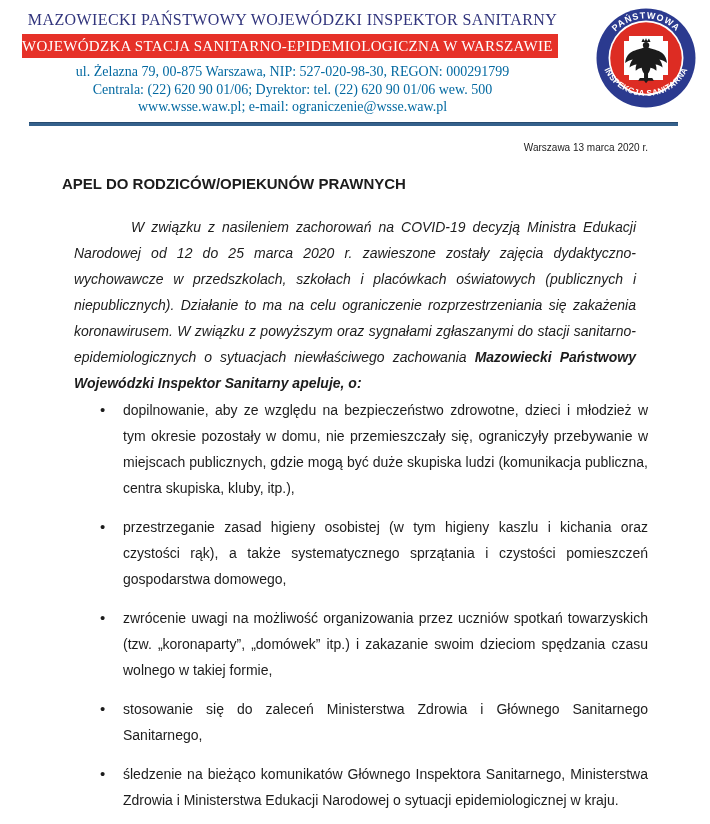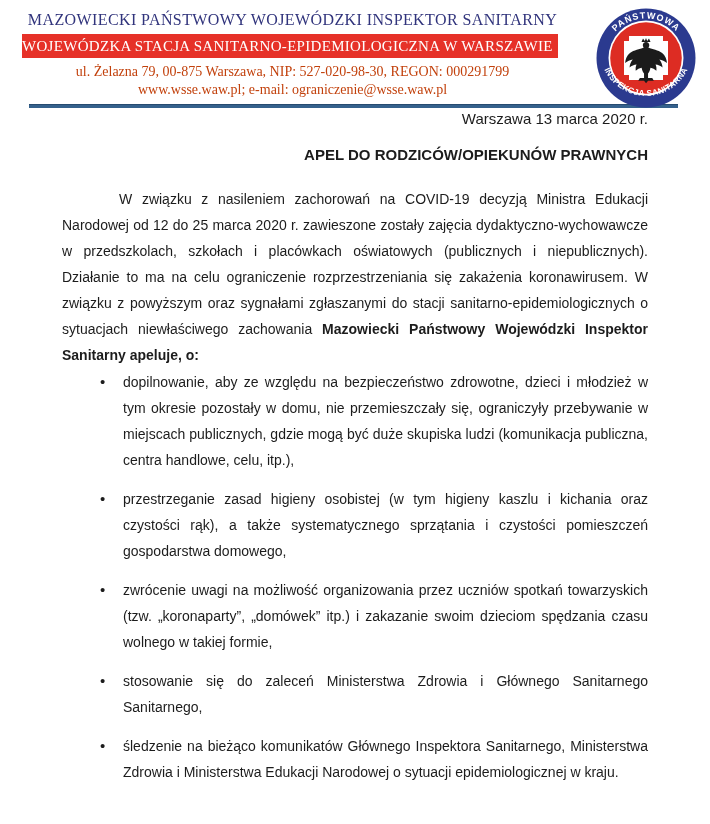--- a/index.html
+++ b/index.html
@@ -14,31 +14,32 @@
     font-family:"Liberation Serif",serif;font-size:16px;line-height:21px;
     color:#31347c;letter-spacing:.4px;white-space:nowrap;
   }
   .banner{
     margin:4px 0 0 22px;width:536px;background:#e63128;color:#ffffff;
     font-family:"Liberation Serif",serif;font-size:15px;line-height:24px;
     text-align:left;letter-spacing:.3px;white-space:nowrap;
   }
   .addr{
     margin-top:5px;font-family:"Liberation Serif",serif;font-size:14px;
-    line-height:17.5px;color:#c2410c;
+    line-height:17.5px;color:#0369a1;
   }
   .logo-wrap{position:absolute;top:8px;left:596px;width:100px;height:100px;}
   .divider{margin:6px 0 0 29px;width:649px;height:3px;background:#35618c;border-top:1px solid #274b70;}
   
   .content{padding:0 62px;}
-  .dateline{margin-top:1px;text-align:right;font-size:15px;line-height:19px;}
-  .title-block{margin-top:16px;text-align:right;font-weight:bold;font-size:15px;line-height:21.5px;}
+  .dateline{margin-top:12px;text-align:right;font-size:10px;line-height:19px;}
+  .title-block{margin-top:16px;text-align:left;font-weight:bold;font-size:15px;line-height:21.5px;}
   .intro{
-    margin:20px 0 0;font-size:14px;line-height:26px;text-align:justify;
+    margin:20px 12px 0;font-size:14px;line-height:26px;text-align:justify;
     text-indent:57px;
+    font-style:italic;
   }
   .intro b{font-weight:bold;}
   ul.bullets{margin:1px 0 0;padding:0;list-style:none;}
   ul.bullets li{
     position:relative;padding-left:61px;margin-bottom:13px;
     font-size:14px;line-height:26px;text-align:justify;
   }
   ul.bullets li::before{
     content:"\2022";position:absolute;left:38px;top:0;
     font-size:15px;
@@ -48,20 +49,21 @@
 <body>
 
 <div class="page">
 
   <div class="letterhead">
     <div class="hdr-left">
       <div class="hdr-line1">MAZOWIECKI PAŃSTWOWY WOJEWÓDZKI INSPEKTOR SANITARNY</div>
       <div class="banner">WOJEWÓDZKA STACJA SANITARNO-EPIDEMIOLOGICZNA W WARSZAWIE</div>
       <div class="addr">
         <div>ul. Żelazna 79, 00-875 Warszawa, NIP: 527-020-98-30, REGON: 000291799</div>
+        <div>Centrala: (22) 620 90 01/06; Dyrektor: tel. (22) 620 90 01/06 wew. 500</div>
         <div>www.wsse.waw.pl; e-mail: ograniczenie@wsse.waw.pl</div>
       </div>
     </div>
 
     <div class="logo-wrap">
       <svg viewBox="0 0 100 100" width="100" height="100">
         <defs>
           <path id="arcTop" d="M 8,52.5 A 42,42 0 0 1 92,52.5"></path>
           <path id="arcBot" d="M 4,46 A 46.2,46.2 0 0 0 96,46"></path>
         </defs>
@@ -97,21 +99,21 @@
   <div class="content">
     <div class="dateline">Warszawa 13 marca 2020 r.</div>
 
     <div class="title-block">
       <div>APEL DO RODZICÓW/OPIEKUNÓW PRAWNYCH</div>
     </div>
 
     <p class="intro"><span>W związku z nasileniem zachorowań na COVID-19 decyzją Ministra Edukacji Narodowej od 12 do 25 marca 2020 r. zawieszone zostały zajęcia dydaktyczno-wychowawcze w przedszkolach, szkołach i placówkach oświatowych (publicznych i niepublicznych). Działanie to ma na celu ograniczenie rozprzestrzeniania się zakażenia koronawirusem. W związku z powyższym oraz sygnałami zgłaszanymi do stacji sanitarno-epidemiologicznych o sytuacjach niewłaściwego zachowania </span><b>Mazowiecki Państwowy Wojewódzki Inspektor Sanitarny apeluje, o:</b></p>
 
     <ul class="bullets">
-      <li>dopilnowanie, aby ze względu na bezpieczeństwo zdrowotne, dzieci i młodzież w tym okresie pozostały w domu, nie przemieszczały się, ograniczyły przebywanie w miejscach publicznych, gdzie mogą być duże skupiska ludzi (komunikacja publiczna, centra handlowe, celu, itp.),</li>
+      <li>dopilnowanie, aby ze względu na bezpieczeństwo zdrowotne, dzieci i młodzież w tym okresie pozostały w domu, nie przemieszczały się, ograniczyły przebywanie w miejscach publicznych, gdzie mogą być duże skupiska ludzi (komunikacja publiczna, centra skupiska, kluby, itp.),</li>
       <li>przestrzeganie zasad higieny osobistej (w tym higieny kaszlu i kichania oraz czystości rąk), a także systematycznego sprzątania i czystości pomieszczeń gospodarstwa domowego,</li>
       <li>zwrócenie uwagi na możliwość organizowania przez uczniów spotkań towarzyskich (tzw. „koronaparty”, „domówek” itp.) i zakazanie swoim dzieciom spędzania czasu wolnego w takiej formie,</li>
       <li>stosowanie się do zaleceń Ministerstwa Zdrowia i Głównego Sanitarnego Sanitarnego,</li>
       <li>śledzenie na bieżąco komunikatów Głównego Inspektora Sanitarnego, Ministerstwa Zdrowia i Ministerstwa Edukacji Narodowej o sytuacji epidemiologicznej w kraju.</li>
     </ul>
   </div>
 
 </div>
 
 </body></html>

